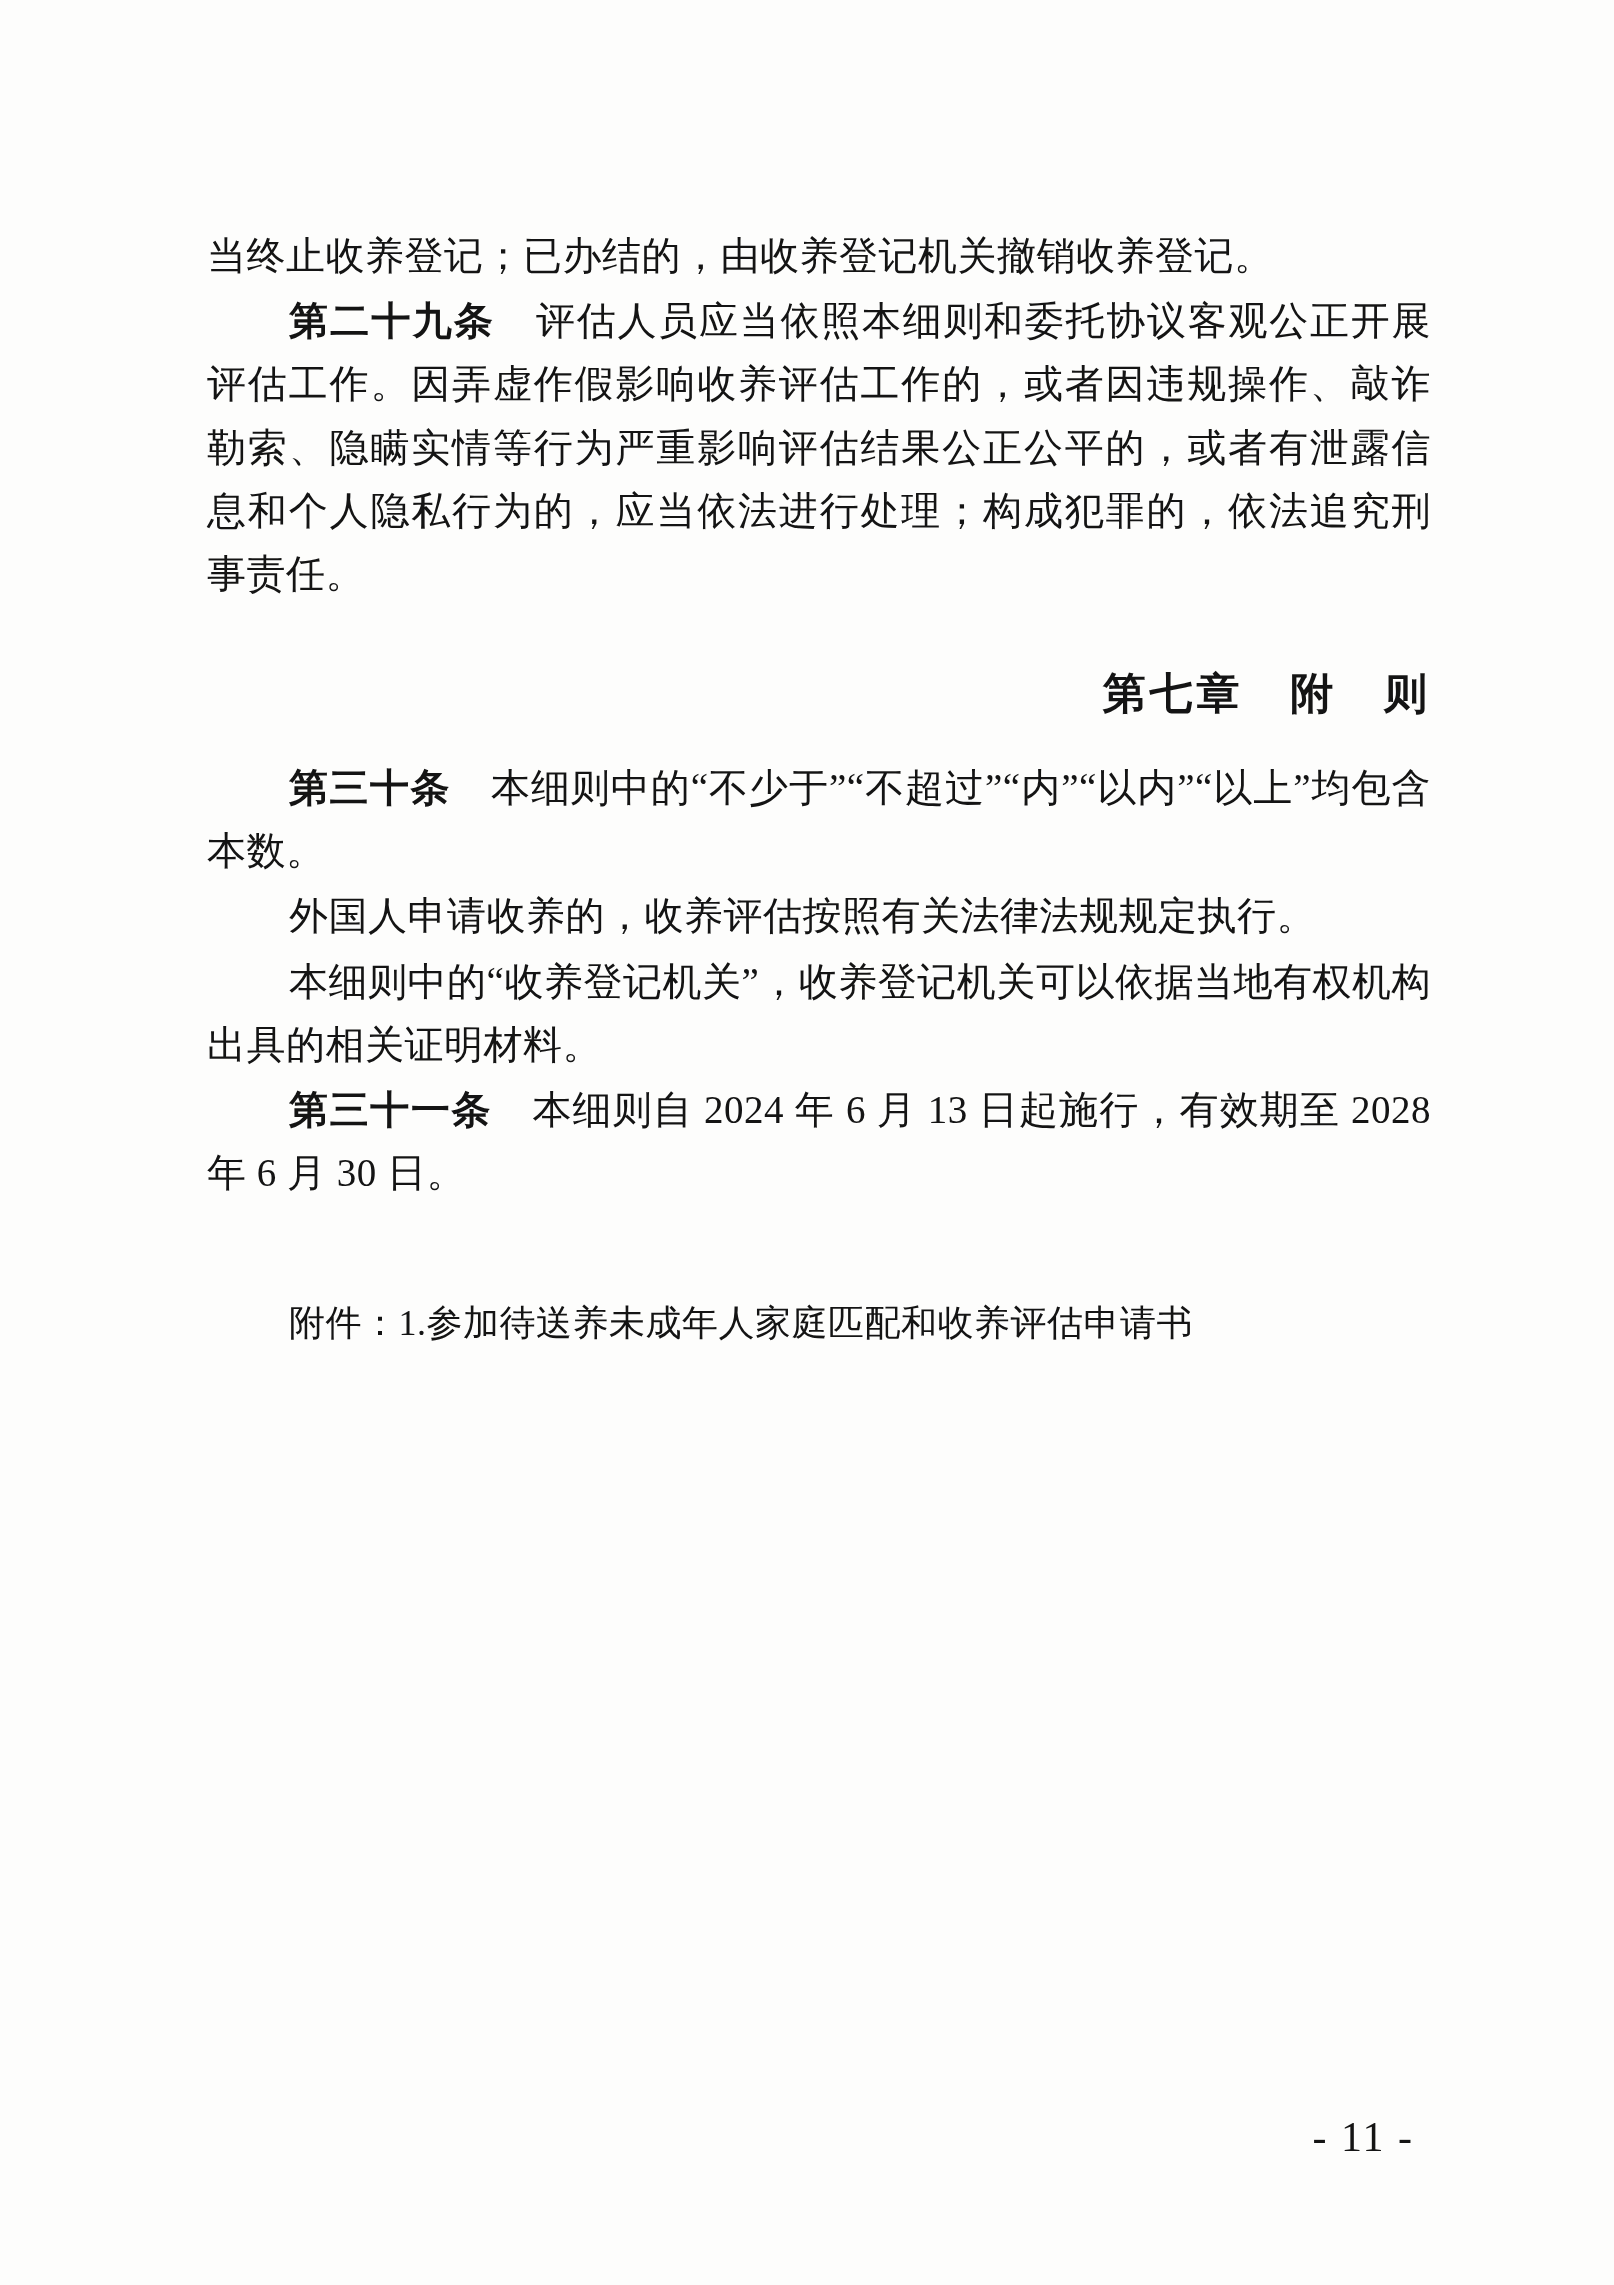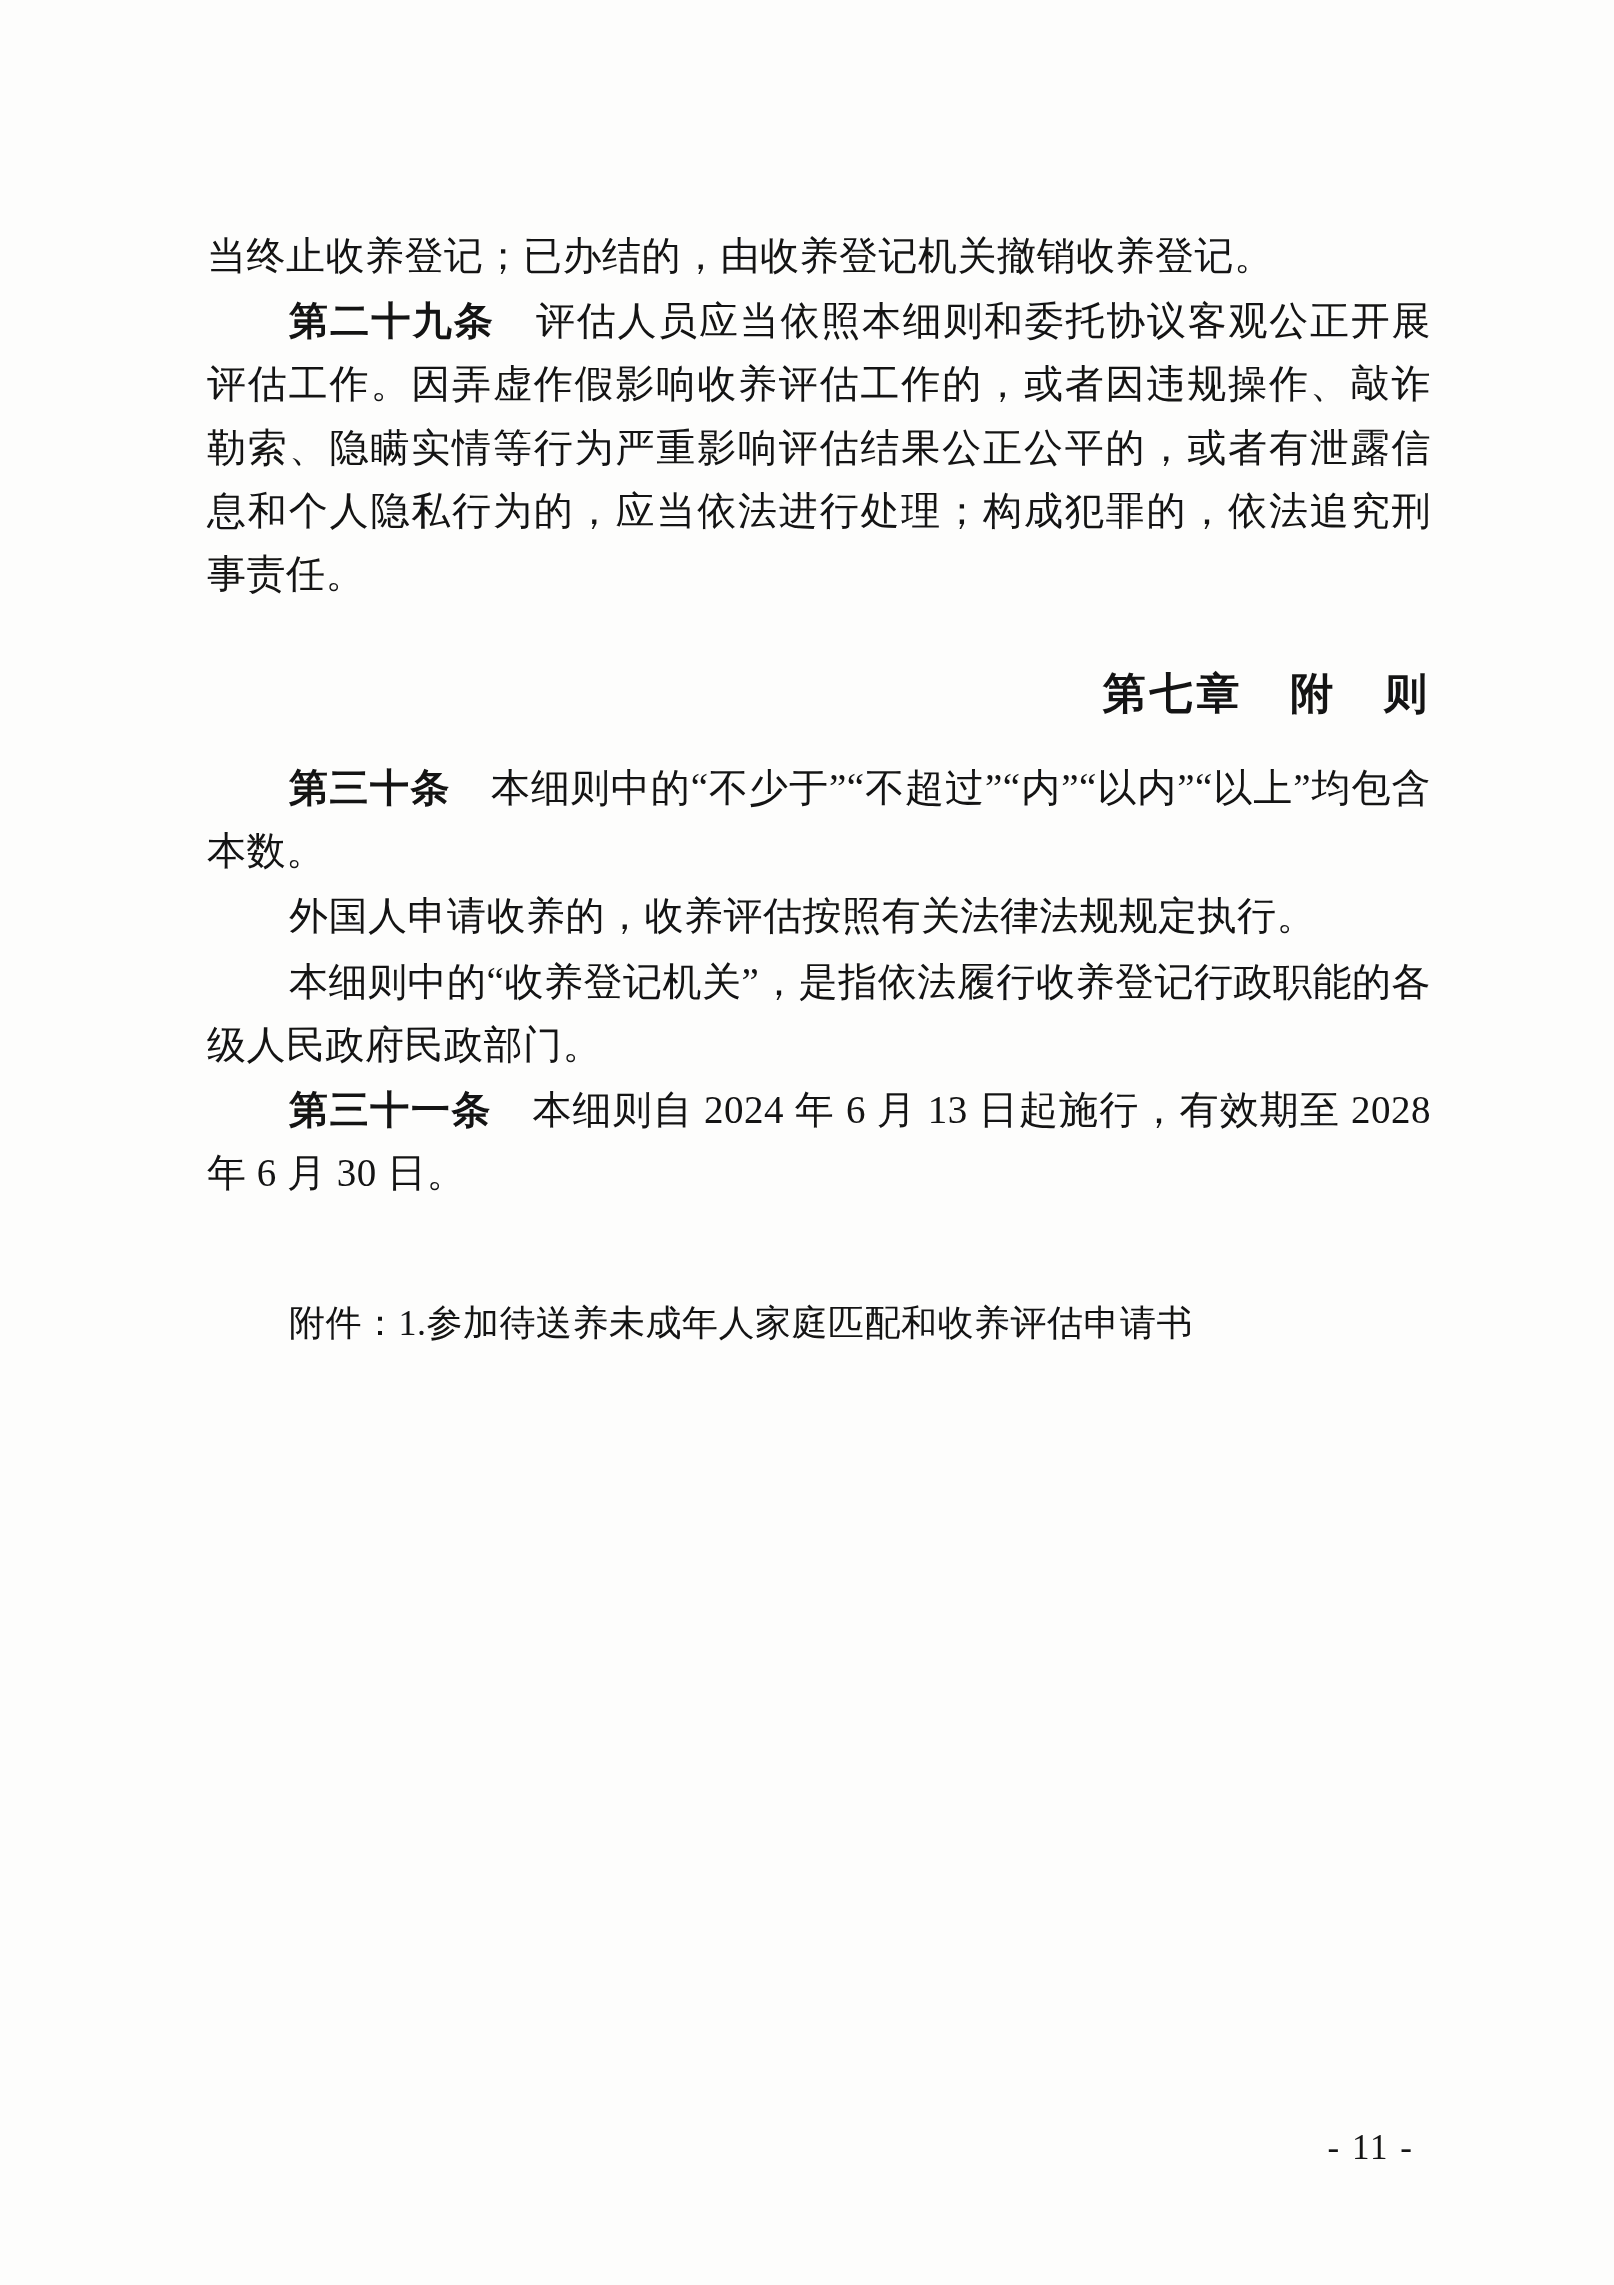--- a/index.html
+++ b/index.html
@@ -51,22 +51,22 @@
   .attachment {
     margin: 0;
     font-size: 36px;
     line-height: 1.62;
     text-indent: 82px;
     letter-spacing: 0.5px;
   }
   .page-number {
     position: absolute;
     right: 200px;
-    bottom: 118px;
-    font-size: 35px;
+    bottom: 125px;
+    font-size: 42px;
     letter-spacing: 2px;
     font-family: "Liberation Serif", "DejaVu Serif", serif;
   }
 </style>
 </head>
 <body>
 
 <div class="page">
   <div class="content">
 
@@ -74,21 +74,21 @@
 
     <p class="para indent"><span class="art-label">第二十九条</span>　<span>评估人员应当依照本细则和委托协议客观公正开展评估工作。因弄虚作假影响收养评估工作的，或者因违规操作、敲诈勒索、隐瞒实情等行为严重影响评估结果公正公平的，或者有泄露信息和个人隐私行为的，应当依法进行处理；构成犯罪的，依法追究刑事责任。</span></p>
 
     <h2 class="chapter-title">第七章　附　则</h2>
 
 
     <p class="para indent"><span class="art-label">第三十条</span>　<span>本细则中的“不少于”“不超过”“内”“以内”“以上”均包含本数。</span></p>
 
     <p class="para indent">外国人申请收养的，收养评估按照有关法律法规规定执行。</p>
 
-    <p class="para indent">本细则中的“收养登记机关”，是指依法履行收养登记行政职能的各级人民政府民政部门。</p>
+    <p class="para indent">本细则中的“收养登记机关”，收养登记机关可以依据当地有权机构出具的相关证明材料。</p>
 
     <p class="para indent"><span class="art-label">第三十一条</span>　<span>本细则自 2024 年 6 月 13 日起施行，有效期至 2028 年 6 月 30 日。</span></p>
 
     <div class="gap-large"></div>
 
     <p class="attachment">附件：1.参加待送养未成年人家庭匹配和收养评估申请书</p>
   </div>
 
   <div class="page-number">- 11 -</div>
 </div>

